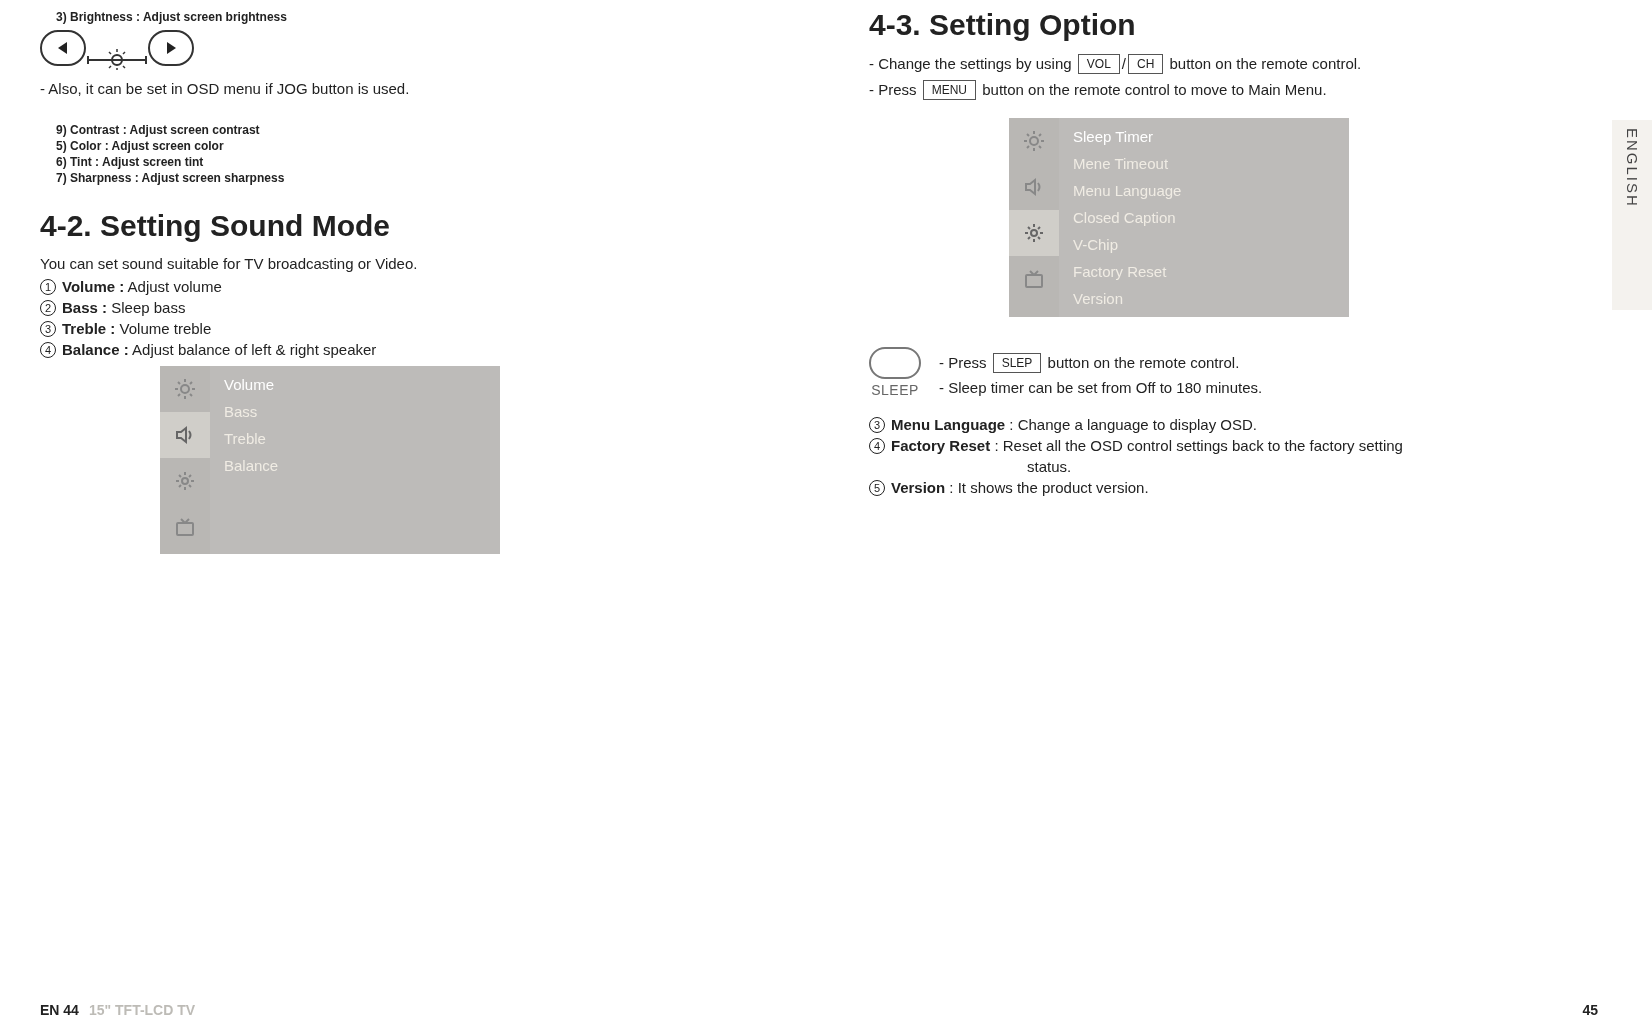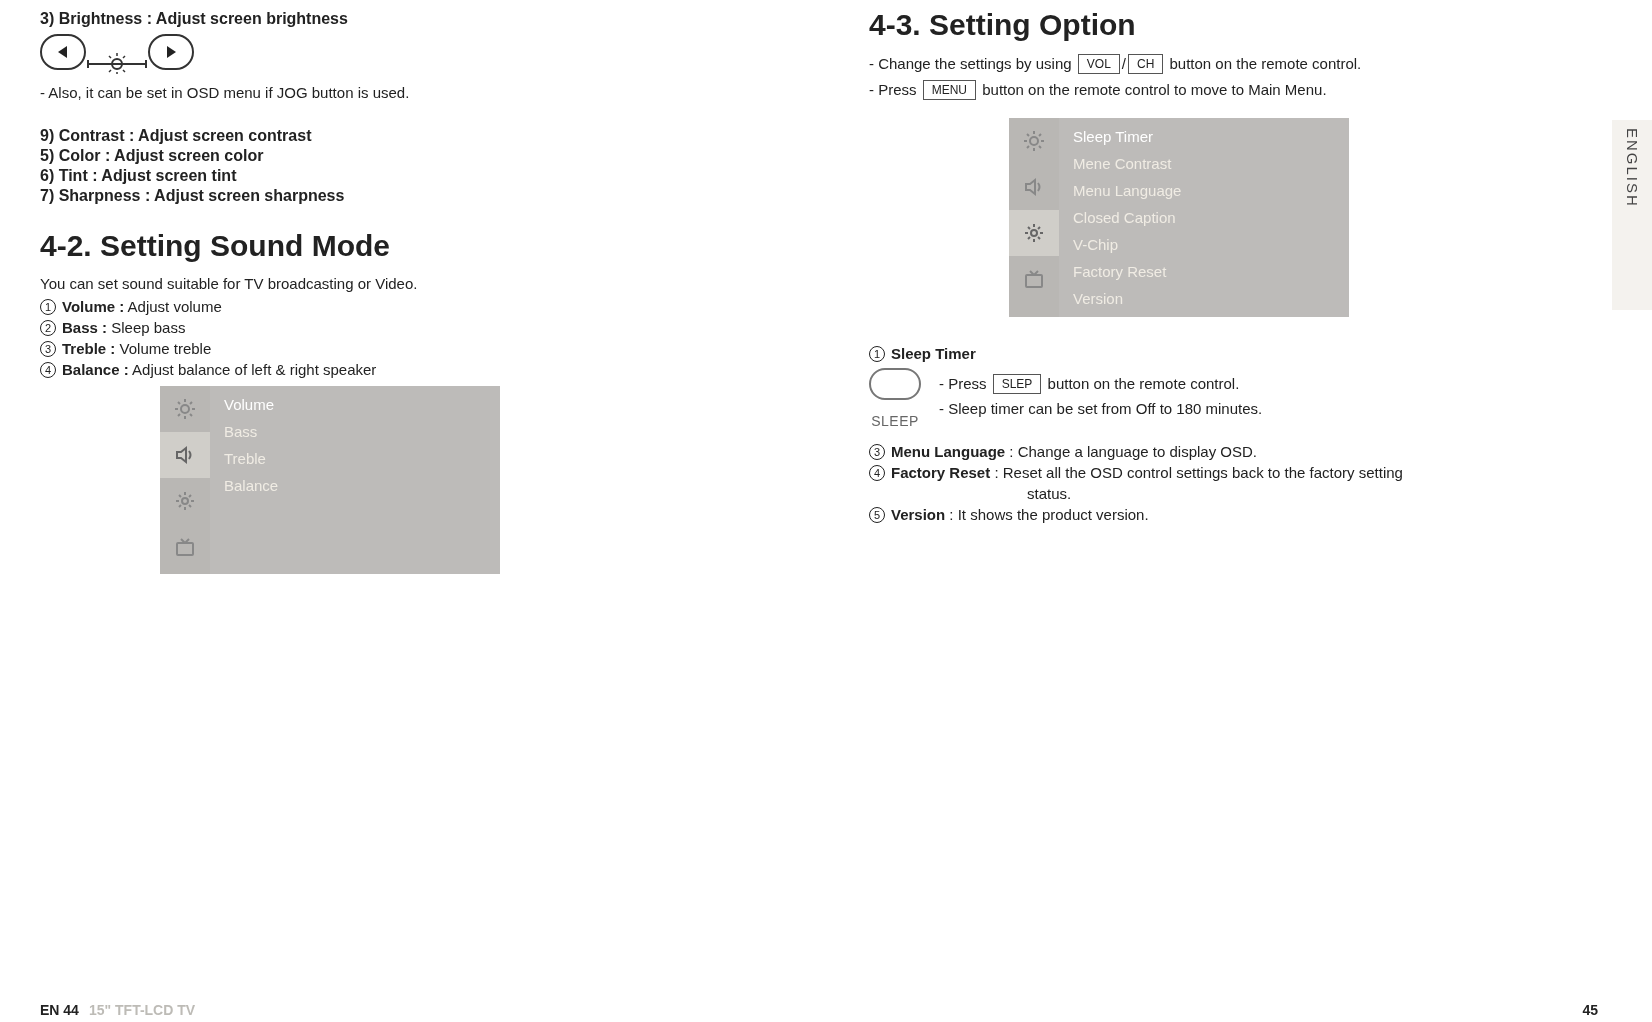--- a/index.html
+++ b/index.html
@@ -9,21 +9,21 @@
   }
   *{box-sizing:border-box;}
   body{margin:0;font-family:Arial,Helvetica,sans-serif;color:var(--text);}
   .page{position:relative;width:var(--page-w);height:var(--page-h);padding:8px 54px 8px 40px;}
   .columns{display:flex;gap:100px;}
   .col{flex:1;min-width:0;}
 
   h2.section{font-size:30px;font-weight:700;margin:24px 0 12px;}
   .bold{font-weight:700;}
   .para{font-size:15px;margin:6px 0;}
-  .item-head{font-size:16px;font-weight:700;margin:2px 0;}
+  .item-head{font-size:12px;font-weight:700;margin:2px 16px;}
   .sub{font-size:15px;margin:4px 0;}
 
   
   .dial-row{display:flex;align-items:flex-end;gap:0;margin-top:6px;}
   .roundbtn{width:46px;height:36px;border:2px solid #333;border-radius:18px/18px;display:flex;align-items:center;justify-content:center;background:#fff;}
   .roundbtn svg{display:block;}
   .dial-bar{width:62px;height:22px;display:flex;align-items:center;justify-content:center;position:relative;}
 
   
   .key{display:inline-block;border:1px solid #555;padding:0 8px;font-size:12px;line-height:18px;vertical-align:1px;margin:0 2px;font-family:Arial;}
@@ -37,21 +37,21 @@
   .osd .iconcol{width:50px;background:var(--grey-icon);display:flex;flex-direction:column;}
   .osd .iconcol .cell{height:46px;display:flex;align-items:center;justify-content:center;}
   .osd .iconcol .cell.sel{background:#d0cec9;}
   .osd .labelcol{flex:1;background:var(--osd-bg);padding:10px 14px;display:flex;flex-direction:column;gap:10px;}
   .osd .labelcol .lbl{color:#f0ece4;font-size:15px;}
   .osd .labelcol .lbl.strong{color:#fff;}
   .cell svg{display:block;}
 
   
   .sleep-block{display:flex;align-items:flex-start;gap:18px;margin-top:6px;}
-  .sleep-icon{display:flex;flex-direction:column;align-items:center;gap:13px;color:#666;}
+  .sleep-icon{display:flex;flex-direction:column;align-items:center;gap:3px;color:#666;}
   .sleep-icon .pill{width:52px;height:32px;border:2px solid #777;border-radius:16px;}
   .sleep-icon .cap{font-size:14px;letter-spacing:.5px;}
 
   
   .sidetab{position:absolute;right:0;top:120px;width:40px;height:190px;background:#f4f2ee;display:flex;align-items:flex-start;justify-content:center;}
   .sidetab span{writing-mode:vertical-rl;font-size:15px;letter-spacing:2px;color:#444;margin-top:8px;}
 
   
   .footer{position:absolute;left:0;right:0;bottom:0;display:flex;justify-content:space-between;padding:0 54px 4px 40px;font-size:14px;font-weight:800;}
   .footer .prod{color:#bdbbb6;font-weight:800;margin-left:10px;}
@@ -225,32 +225,31 @@
           <div class="cell">
               <svg width="24" height="24" viewBox="0 0 24 24">
                 <rect x="4" y="8" width="16" height="12" rx="1" fill="none" stroke="#888" stroke-width="2"></rect>
                 <line x1="8" y1="4" x2="12" y2="8" stroke="#888" stroke-width="2"></line>
                 <line x1="16" y1="4" x2="12" y2="8" stroke="#888" stroke-width="2"></line>
               </svg>
             </div>
         </div>
         <div class="labelcol">
           <div class="lbl strong">Sleep Timer</div>
-          <div class="lbl">Mene Contrast</div>
+          <div class="lbl">Mene Timeout</div>
           <div class="lbl">Menu Language</div>
           <div class="lbl">Closed Caption</div>
           <div class="lbl">V-Chip</div>
           <div class="lbl">Factory Reset</div>
           <div class="lbl">Version</div>
         </div>
       </div>
 
       <div style="height:24px"></div>
 
-      <div class="sub"><span class="circ">1</span><span class="bold">Sleep Timer</span></div>
 
       <div class="sleep-block">
         <div class="sleep-icon">
           <div class="pill"></div>
           <div class="cap">SLEEP</div>
         </div>
         <div>
           <div class="para"><span>- Press </span><span class="key">SLEP</span><span> button on the remote control.</span></div>
           <div class="para">- Sleep timer can be set from Off to 180 minutes.</div>
         </div>

